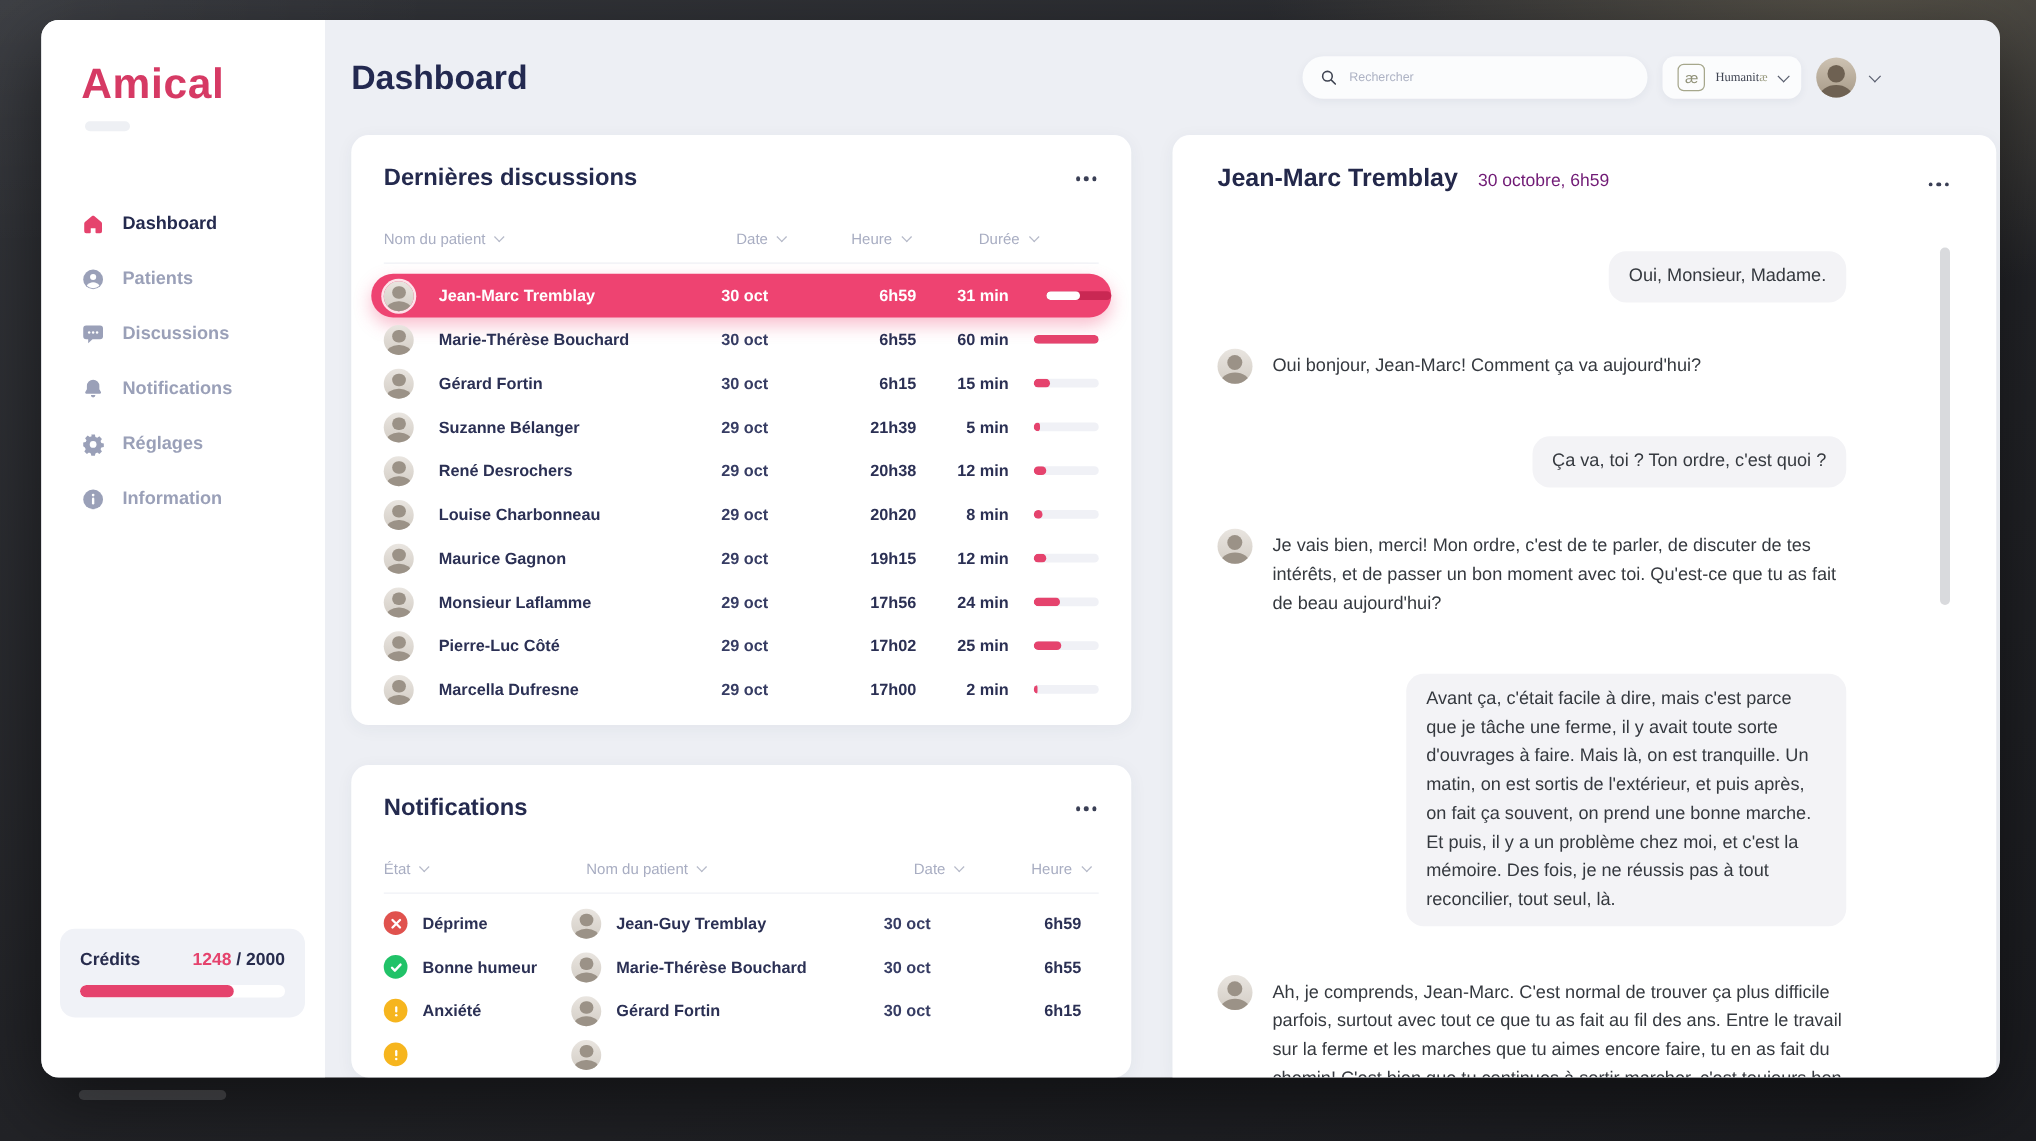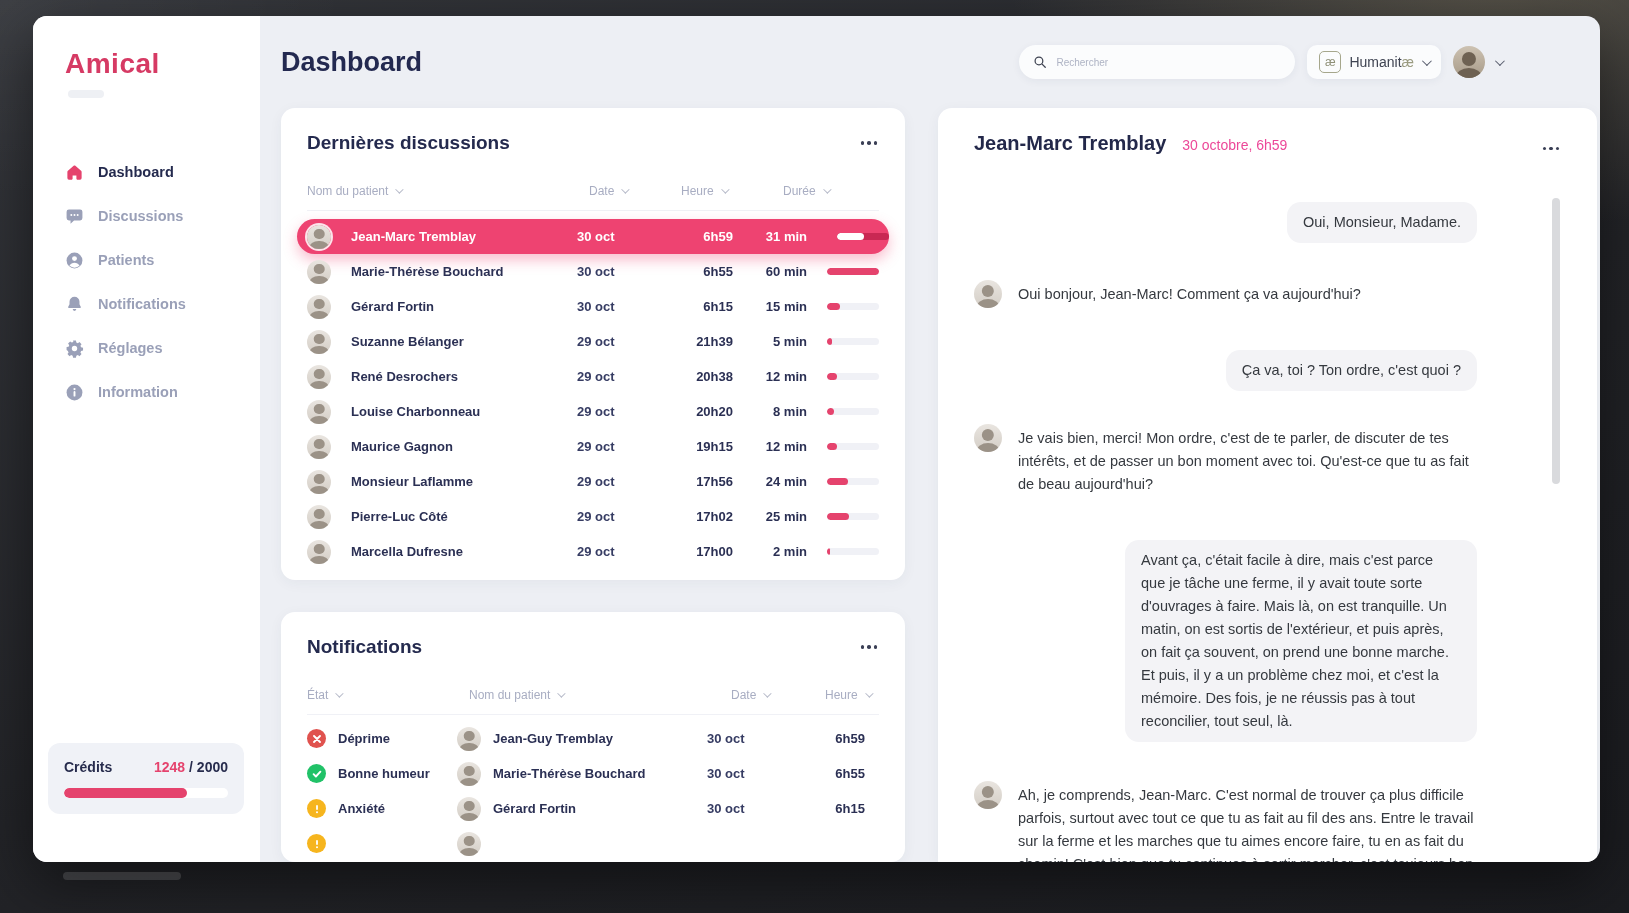--- a/index.html
+++ b/index.html
@@ -11,21 +11,21 @@
       linear-gradient(160deg,#34363b 0%, #232428 55%, #1b1c20 100%);
   }
   .window{ position:absolute; left:33px; top:16px; width:1567px; height:846px;
     border-radius:14px; overflow:hidden; display:flex; background:#edeff4;
     box-shadow:0 20px 60px rgba(0,0,0,.5); }
   .stray-bar{ position:absolute; left:63px; top:872px; width:118px; height:8px;
     border-radius:4px; background:rgba(255,255,255,.13); }
 
   
   .sidebar{ width:227px; background:#fff; flex:none; position:relative; padding:32px 0 0 32px; }
-  .logo{ font-size:28px; font-weight:bold; letter-spacing:.5px; color:#d63a64; }
+  .logo{ font-size:34px; font-weight:bold; letter-spacing:.5px; color:#d63a64; }
   .logo-skel{ width:36px; height:8px; border-radius:4px; background:#eef0f4; margin:10px 0 0 3px; }
   .nav{ margin-top:52px; }
   .nav-item{ display:flex; align-items:center; gap:14px; height:44px; cursor:pointer;
     color:#9aa0b8; font-size:14.5px; font-weight:600; position:relative; }
   .nav-item .nicon{ width:19px; height:19px; display:inline-flex; }
   .nav-item .nicon svg{ width:100%; height:100%; }
   .nav-item.active{ color:#242a4e; }
   .nav-item.active .nicon{ color:#e5436d; }
   .nav-item:not(.active) .nicon{ color:#9aa0b8; }
   .active-bar{ position:absolute; right:-32px; top:7px; width:4px; height:30px;
@@ -46,21 +46,21 @@
   .search-pill{ width:276px; height:34px; background:#fbfcfd; border-radius:17px;
     display:flex; align-items:center; padding:0 14px; gap:9px; box-shadow:0 2px 8px rgba(40,50,80,.06); }
   .search-pill svg{ width:14px; height:14px; flex:none; }
   .search-pill input{ border:none; outline:none; background:transparent; font-size:10px;
     color:#3c4166; width:100%; font-family:"Liberation Sans", sans-serif; }
   .search-pill input::placeholder{ color:#aeb3c4; }
   .lang-pill{ height:34px; background:#fbfcfd; border-radius:10px; display:flex; align-items:center;
     gap:8px; padding:0 12px; box-shadow:0 2px 8px rgba(40,50,80,.06); cursor:pointer; }
   .ae-box{ width:22px; height:22px; border:1.5px solid #a6a78c; border-radius:5px; color:#8f9077;
     font-size:12px; display:flex; align-items:center; justify-content:center; }
-  .lang-label{ font-size:14px; color:#3f4452; }
+  .lang-label{ font-size:10px; color:#3f4452;font-family:Liberation Serif, serif; }
   .lang-label .ae{ color:#9a9b80; }
   .chev{ width:7px; height:7px; border-right:1.7px solid #595e6e; border-bottom:1.7px solid #595e6e;
     transform:rotate(45deg) translateY(-2px); display:inline-block; }
   .user-wrap{ display:flex; align-items:center; gap:10px; cursor:pointer; }
   .avatar{ position:relative; overflow:hidden; border-radius:50%;
     background:linear-gradient(180deg,#e9e5e0,#d3cdc5); flex:none; }
   .avatar::before{ content:""; position:absolute; left:50%; top:18%; width:44%; height:44%;
     transform:translateX(-50%); border-radius:50%; background:#9b9287; }
   .avatar::after{ content:""; position:absolute; left:50%; top:68%; width:82%; height:60%;
     transform:translateX(-50%); border-radius:50%; background:#9b9287; }
@@ -112,21 +112,21 @@
   .n-pat{ display:flex; align-items:center; gap:12px; font-weight:bold; }
   .n-pat .avatar{ width:24px; height:24px; }
   .n-row .dt{ font-weight:600; color:#363c63; }
   .n-row .tm{ font-weight:bold; text-align:right; padding-right:14px; }
 
   
   .chat-card{ flex:1; margin-right:3px; height:754px; padding:24px 0 0 36px; position:relative;
     border-bottom-left-radius:0; border-bottom-right-radius:0; overflow:hidden; }
   .chat-head{ display:flex; align-items:baseline; padding-right:36px; }
   .chat-name{ font-size:20px; font-weight:bold; color:#23284a; }
-  .chat-date{ font-size:14px; color:#ec4899; margin-left:16px; }
+  .chat-date{ font-size:14px; color:#701a75; margin-left:16px; }
   .chat-body{ padding:10px 120px 0 0; font-size:14.5px; line-height:23px; color:#35393f; }
   .msg-right{ display:flex; justify-content:flex-end;align-items:center; }
   .bubble{ background:#f3f3f6; border-radius:14px; padding:9px 16px; max-width:352px; }
   .msg-left{ display:flex; gap:16px; }
   .msg-left .avatar{ width:28px; height:28px; margin-top:-3px; }
   .msg-left p{ max-width:470px; }
   .scrollbar{ position:absolute; right:37px; top:90px; width:8px; height:286px;
     border-radius:4px; background:#d9dadd; cursor:pointer; }
 </style>
 </head>
@@ -144,39 +144,39 @@
               <svg viewBox="0 0 24 24">
                 <path fill="currentColor" d="M12 3.2c.4 0 .8.14 1.1.4l7.2 6.1c.45.4.7.95.7 1.55V19a2 2 0 0 1-2 2h-3.6a1 1 0 0 1-1-1v-4.2h-4.8V20a1 1 0 0 1-1 1H5a2 2 0 0 1-2-2v-7.75c0-.6.25-1.15.7-1.55l7.2-6.1c.3-.26.7-.4 1.1-.4z"></path>
               </svg>
             </span>
             <span>Dashboard</span>
             <span class="active-bar"></span>
           </div>
           <div class="nav-item">
             <span class="nicon">
               <svg viewBox="0 0 24 24">
+                <circle cx="12" cy="12" r="10" fill="currentColor"></circle>
+                <circle cx="12" cy="9.6" r="3.1" fill="#fff"></circle>
+                <path d="M5.6 18.4a7.6 7.6 0 0 1 12.8 0A9.94 9.94 0 0 1 12 21a9.94 9.94 0 0 1-6.4-2.6z" fill="#fff"></path>
+              </svg>
+            </span>
+            <span>Patients</span>
+          </div>
+          <div class="nav-item">
+            <span class="nicon">
+              <svg viewBox="0 0 24 24">
                 <path fill="currentColor" d="M5 3h14a3 3 0 0 1 3 3v8a3 3 0 0 1-3 3h-7.6L7 21v-4H5a3 3 0 0 1-3-3V6a3 3 0 0 1 3-3z"></path>
                 <g fill="#fff">
                   <circle cx="8" cy="10" r="1.25"></circle>
                   <circle cx="12" cy="10" r="1.25"></circle>
                   <circle cx="16" cy="10" r="1.25"></circle>
                 </g>
               </svg>
             </span>
             <span>Discussions</span>
-          </div>
-          <div class="nav-item">
-            <span class="nicon">
-              <svg viewBox="0 0 24 24">
-                <circle cx="12" cy="12" r="10" fill="currentColor"></circle>
-                <circle cx="12" cy="9.6" r="3.1" fill="#fff"></circle>
-                <path d="M5.6 18.4a7.6 7.6 0 0 1 12.8 0A9.94 9.94 0 0 1 12 21a9.94 9.94 0 0 1-6.4-2.6z" fill="#fff"></path>
-              </svg>
-            </span>
-            <span>Patients</span>
           </div>
           <div class="nav-item">
             <span class="nicon">
               <svg viewBox="0 0 24 24">
                 <path fill="currentColor" d="M12 2.2a6.3 6.3 0 0 1 6.3 6.3v3.3l1.6 2.9c.4.73-.13 1.6-.96 1.6H5.06c-.83 0-1.36-.87-.96-1.6l1.6-2.9V8.5A6.3 6.3 0 0 1 12 2.2zm-2.3 15.6h4.6a2.3 2.3 0 0 1-4.6 0z"></path>
               </svg>
             </span>
             <span>Notifications</span>
           </div>
           <div class="nav-item">

